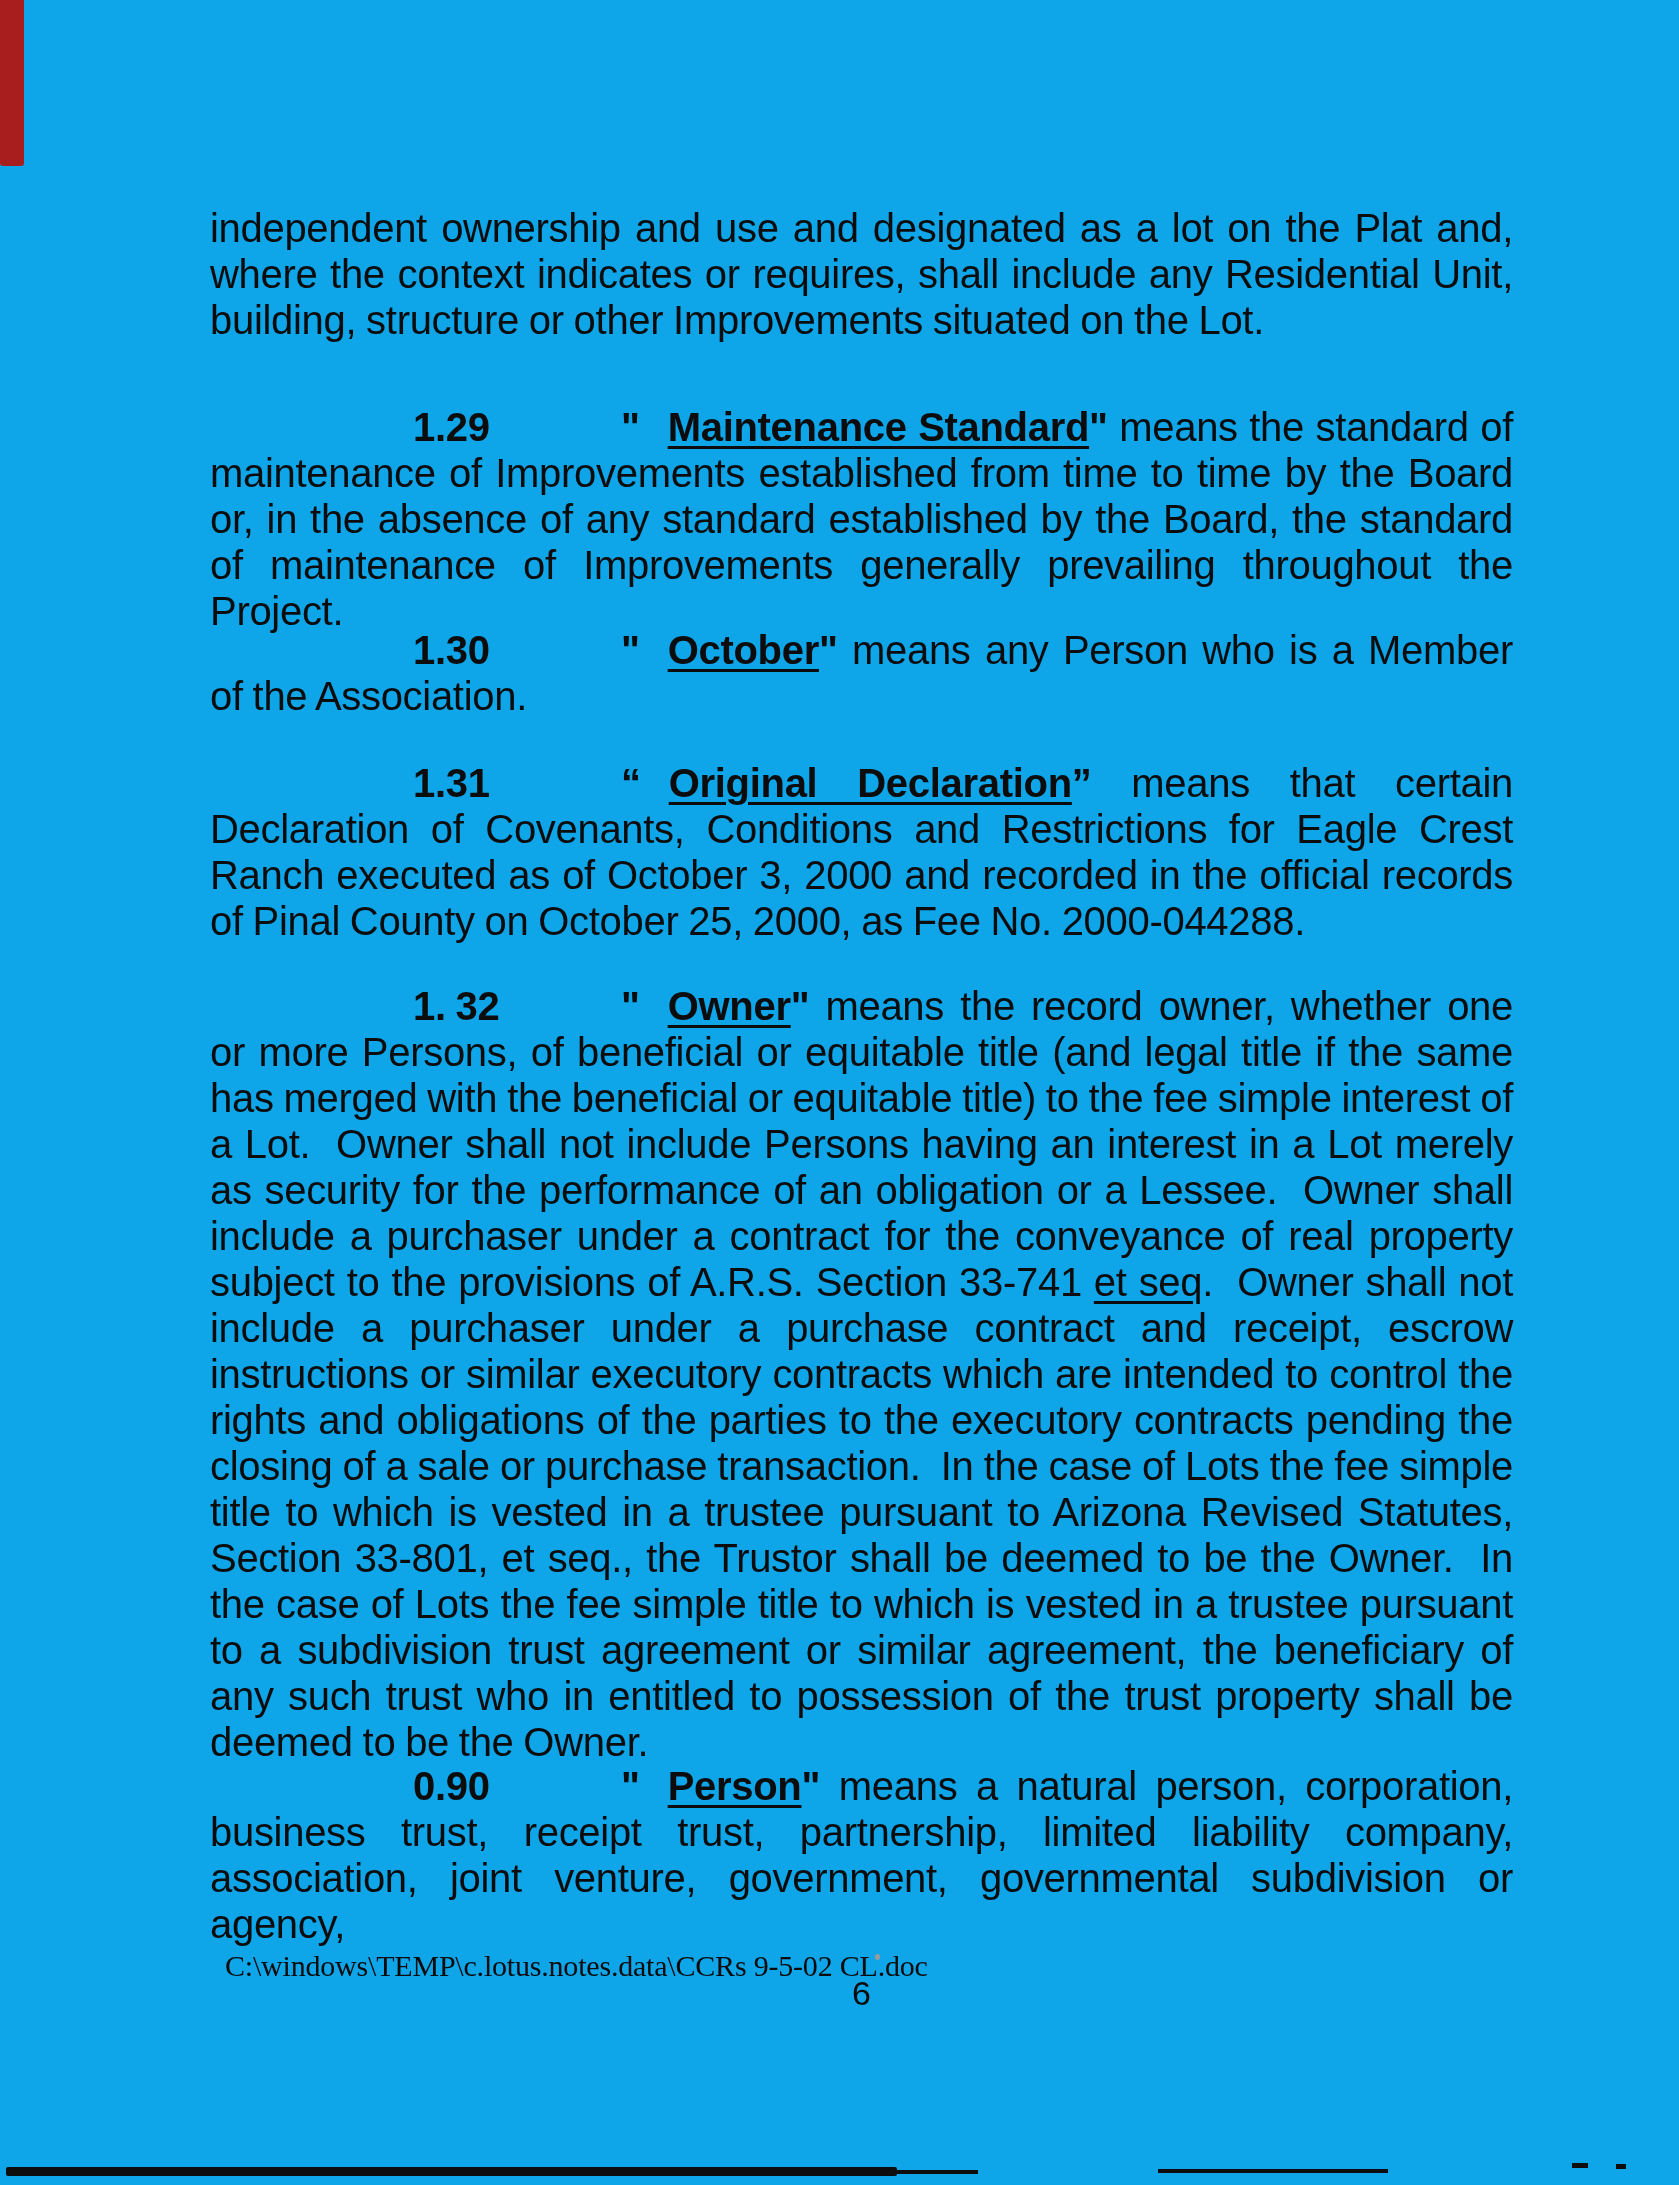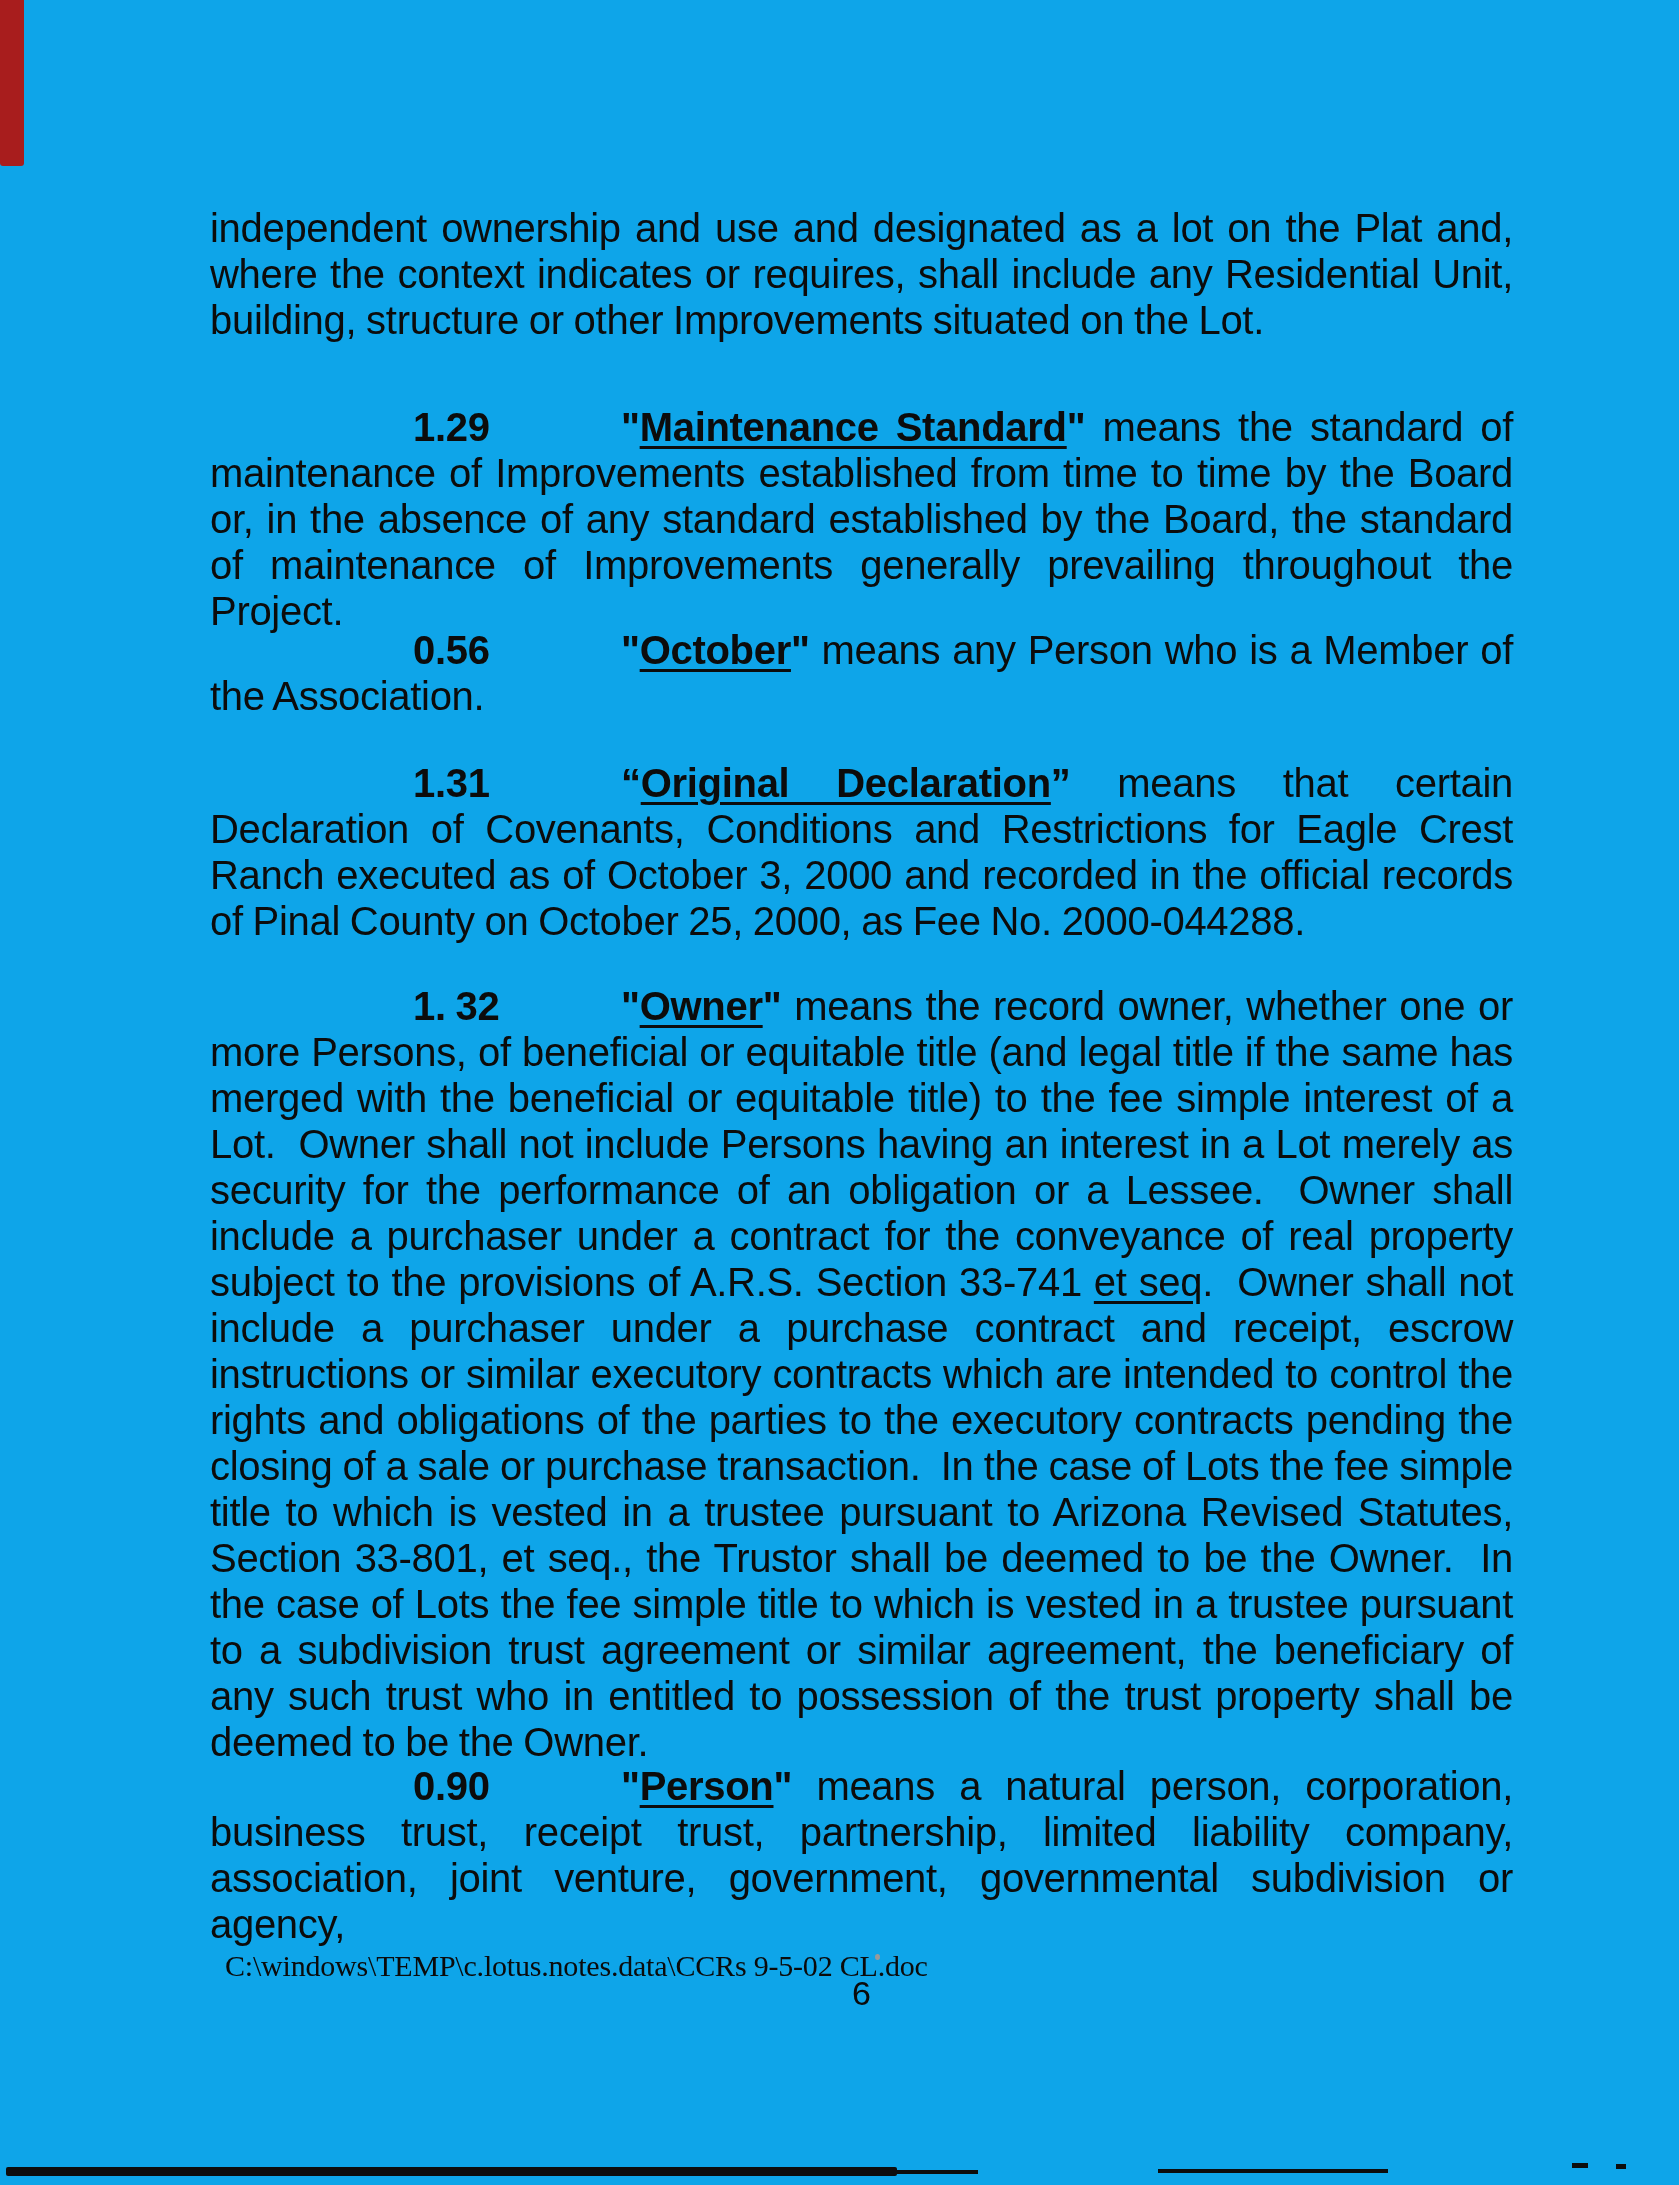--- a/index.html
+++ b/index.html
@@ -23,20 +23,21 @@
     color:#0c0c0c;
   }
   .tab{display:inline-block;width:203px;}
   .numbox{display:inline-block;width:208px;font-weight:bold;margin-top:28px;}
   .term-wrap{font-weight:bold;}
   .term{
     font-weight:bold;
     text-decoration:underline;
     text-decoration-thickness:3px;
     text-underline-offset:5px;
+    margin-left:28px;
   }
   .u{
     text-decoration:underline;
     text-decoration-thickness:2.5px;
     text-underline-offset:5px;
   }
   #para-continuation{top:205px;}
   #para-129{top:376px;}
   #para-130{top:599px;}
   #para-131{top:732px;}
@@ -73,21 +74,21 @@
 </style>
 </head>
 <body>
 
 <div class="page">
 
   <div class="artifact stripe-red" style="background: rgb(168, 29, 29);"></div>
 
   <p class="doc" id="para-continuation"><span>independent ownership and use and designated as a lot on the Plat and, where the context indicates or requires, shall include any Residential Unit, building, structure or other Improvements situated on the Lot.</span></p>
   <p class="doc" id="para-129"><span class="tab"></span><span class="numbox">1.29</span><span class="term-wrap">"<span class="term">Maintenance Standard</span>"</span><span> means the standard of maintenance of Improvements established from time to time by the Board or, in the absence of any standard established by the Board, the standard of maintenance of Improvements generally prevailing throughout the Project.</span></p>
-  <p class="doc" id="para-130"><span class="tab"></span><span class="numbox">0.56</span><span class="term-wrap">"<span class="term">October</span>"</span><span> means any Person who is a Member of the Association.</span></p>
+  <p class="doc" id="para-130"><span class="tab"></span><span class="numbox">1.30</span><span class="term-wrap">"<span class="term">October</span>"</span><span> means any Person who is a Member of the Association.</span></p>
   <p class="doc" id="para-131"><span class="tab"></span><span class="numbox">1.31</span><span class="term-wrap">“<span class="term">Original Declaration</span>”</span><span>  means that certain Declaration of Covenants, Conditions and Restrictions for Eagle Crest Ranch executed as of October 3, 2000 and recorded in the official records of Pinal County on October 25, 2000, as Fee No. 2000-044288.</span></p>
   <p class="doc" id="para-132"><span class="tab"></span><span class="numbox">1. 32</span><span class="term-wrap">"<span class="term">Owner</span>"</span><span> means the record owner, whether one or more Persons, of beneficial or equitable title (and legal title if the same has merged with the beneficial or equitable title) to the fee simple interest of a Lot.&nbsp; Owner shall not include Persons having an interest in a Lot merely as security for the performance of an obligation or a Lessee.&nbsp; Owner shall include a purchaser under a contract for the conveyance of real property subject to the provisions of A.R.S. Section 33-741 </span><span class="u">et seq</span><span>.&nbsp; Owner shall not include a purchaser under a purchase contract and receipt, escrow instructions or similar executory contracts which are intended to control the rights and obligations of the parties to the executory contracts pending the closing of a sale or purchase transaction.&nbsp; In the case of Lots the fee simple title to which is vested in a trustee pursuant to Arizona Revised Statutes, Section 33-801, et seq., the Trustor shall be deemed to be the Owner.&nbsp; In the case of Lots the fee simple title to which is vested in a trustee pursuant to a subdivision trust agreement or similar agreement, the beneficiary of any such trust who in entitled to possession of the trust property shall be deemed to be the Owner.</span></p>
   <p class="doc" id="para-133"><span class="tab"></span><span class="numbox">0.90</span><span class="term-wrap">"<span class="term">Person</span>"</span><span> means a natural person, corporation, business trust, receipt trust, partnership, limited liability company, association, joint venture, government, governmental subdivision or agency,</span></p>
 
   <p class="footer-path">C:\windows\TEMP\c.lotus.notes.data\CCRs 9-5-02 CL.doc</p>
   <p class="page-number">6</p>
 
   <div class="artifact speck-dot" style="background: rgb(154, 154, 154);"></div>
   <div class="artifact bar-main" style="background: rgb(13, 13, 13);"></div>
   <div class="artifact bar-taper" style="background: rgb(13, 13, 13);"></div>

